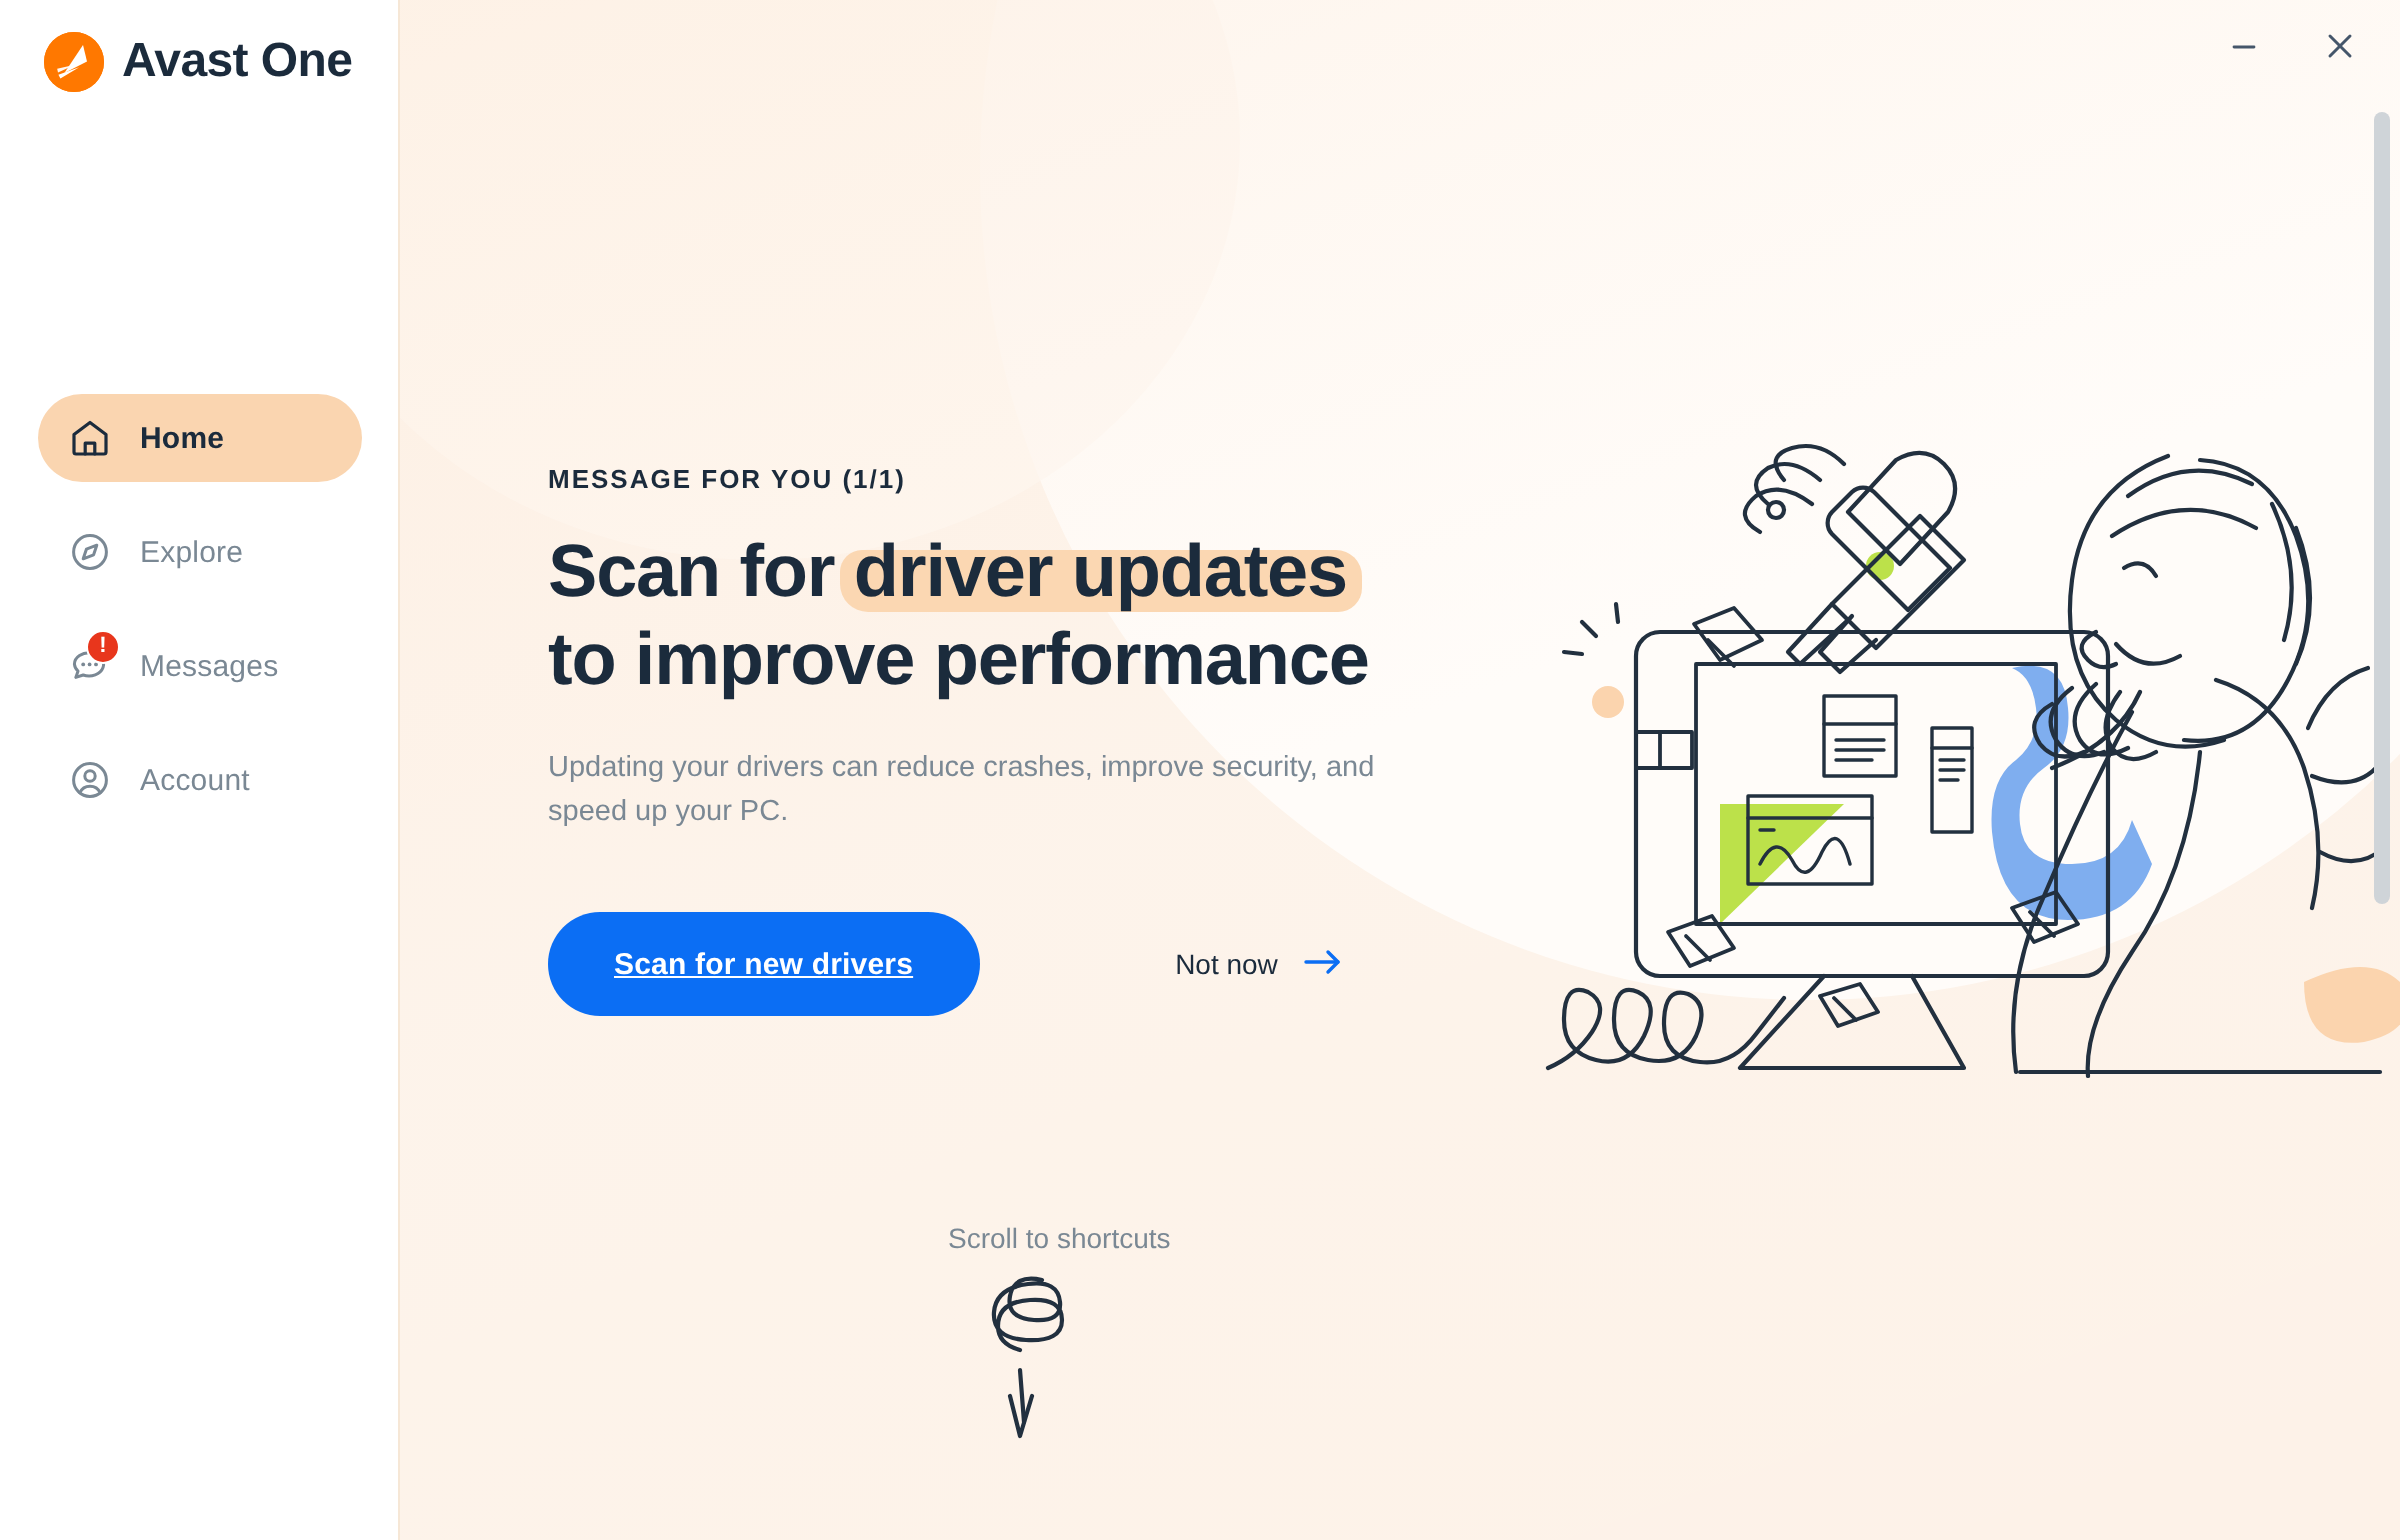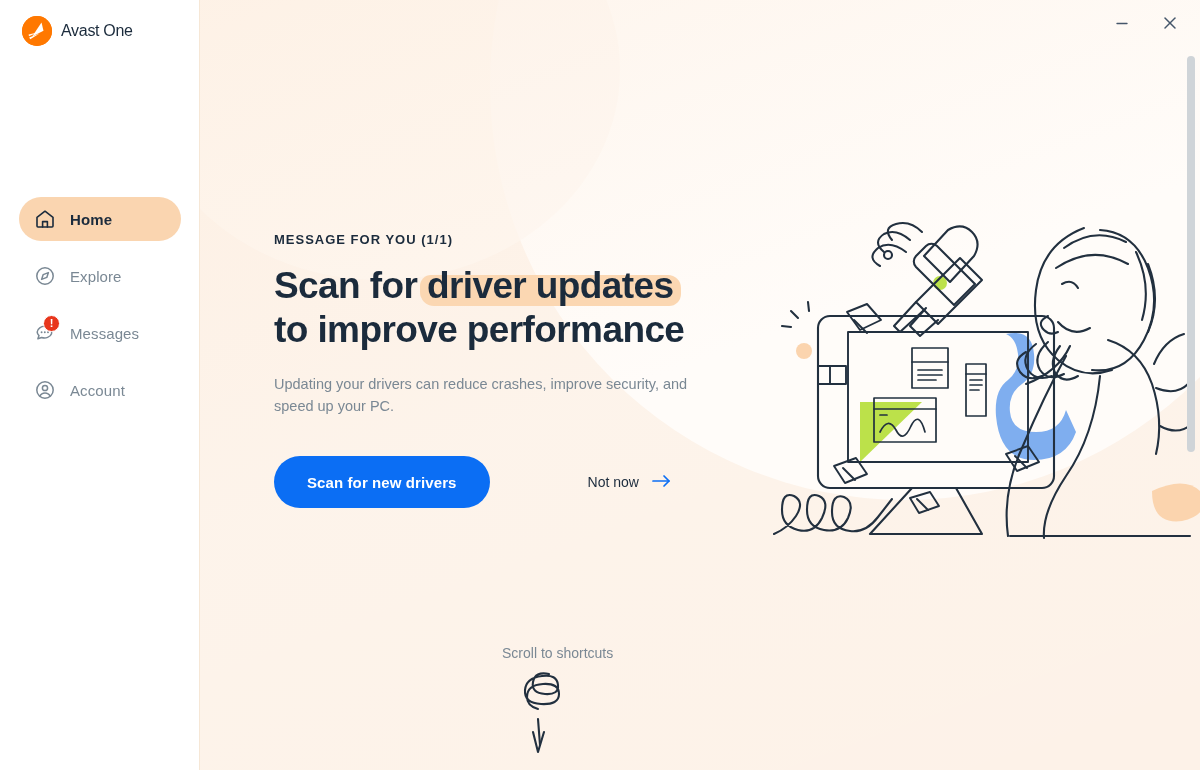--- a/index.html
+++ b/index.html
@@ -23,21 +23,21 @@
     display:flex; align-items:center; gap:9px;
     padding:16px 0 0 22px;
   }
   .brand-logo {
     width:30px; height:30px; border-radius:50%;
     background:#FF7800; position:relative; flex:0 0 30px;
     display:block;
   }
   .brand-logo svg { position:absolute; left:0; top:0; }
   .brand-name {
-    font-size:16px; font-weight:normal; color:#1B2B3C;
+    font-size:24px; font-weight:bold; color:#1B2B3C;
     letter-spacing:-0.3px; white-space:nowrap;
   }
 
   .nav { margin-top:151px; padding:0 0 0 19px; }
   .nav-item {
     display:flex; align-items:center; gap:14px;
     height:44px; width:162px; padding-left:15px;
     border-radius:22px; cursor:pointer; position:relative;
     margin-bottom:13px;
   }
@@ -107,28 +107,29 @@
   .subtext {
     margin-top:22px; font-size:14.5px; line-height:1.52;
     color:#7A8894; max-width:440px;
   }
   .cta-row { display:flex; align-items:center; gap:50px; margin-top:39px; }
   .btn-primary {
     background:#0B6EF4; color:#fff; border:none; cursor:pointer;
     font-family:inherit; font-size:15px; font-weight:bold;
     padding:0 33px; height:52px; border-radius:26px;
     letter-spacing:0.1px;
+    text-decoration:underline;
   }
   .btn-text {
     display:flex; align-items:center; gap:13px; cursor:pointer;
     font-size:14px; color:#1B2B3C; font-weight:500;padding-left:48px;
   }
   .btn-text .arr { color:#0B6EF4; display:block; }
 
-  .scroll-hint { position:absolute; left:274px; top:645px; z-index:10;margin-left:28px; }
+  .scroll-hint { position:absolute; left:274px; top:611px; z-index:10; }
   .scroll-hint-label { font-size:14px; color:#7A8894; }
   .scroll-hint-arrow { margin-top:9px; margin-left:14px; display:block; }
 
   .illus { position:absolute; right:-4px; top:216px; z-index:8; }
 
   .scrollbar-track {
     position:absolute; right:5px; top:46px; width:8px; height:700px; z-index:25;
   }
   .scrollbar-thumb {
     position:absolute; top:10px; left:0; width:8px; height:396px;

